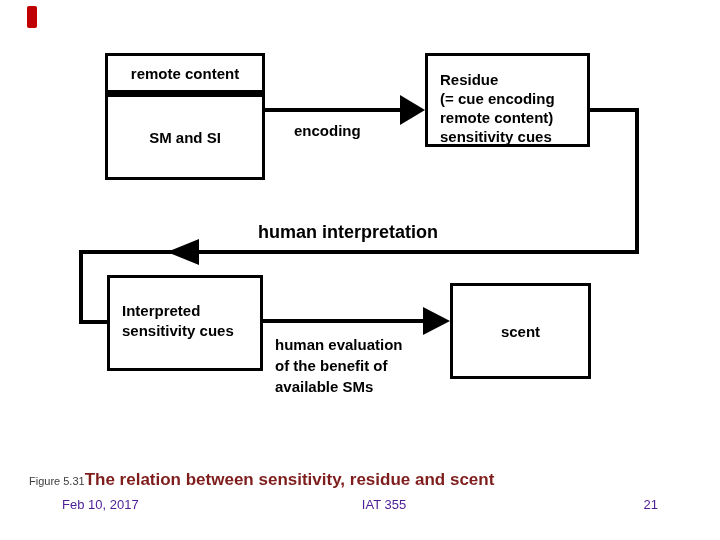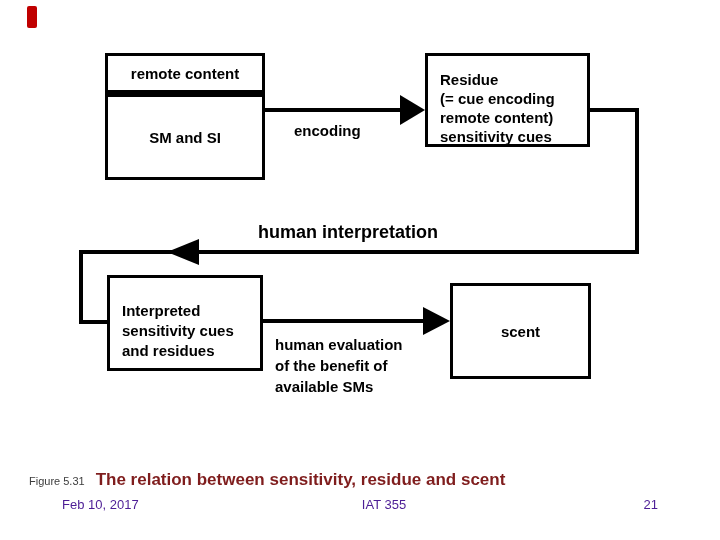--- a/index.html
+++ b/index.html
@@ -33,21 +33,21 @@
   .arr-right{border-top:15px solid transparent;border-bottom:15px solid transparent;border-left:25px solid #000;}
   .arr-right-sm{border-top:14px solid transparent;border-bottom:14px solid transparent;border-left:27px solid #000;}
   .arr-left{border-top:13px solid transparent;border-bottom:13px solid transparent;border-right:32px solid #000;}
   
   .flabel{position:absolute;font-weight:bold;font-size:15px;color:#000;line-height:18px;}
   .flabel.multi{line-height:21px;}
   .flabel.multi span{display:block;}
   
   .red-marker{position:absolute;left:27px;top:6px;width:10px;height:22px;border-radius:2px;}
   
-  .caption{position:absolute;left:29px;top:470px;display:flex;align-items:baseline;gap:11px;white-space:nowrap;}
+  .caption{position:absolute;left:29px;top:470px;display:flex;align-items:baseline;white-space:nowrap;}
   .caption .figlab{font-size:11px;color:#3c3c3c;}
   .caption .figtitle{font-size:17px;font-weight:bold;color:#7f1d1d;}
   .footer{position:absolute;left:0;right:0;top:497px;height:16px;font-size:13px;color:#4c1d95;}
   .footer .f-date{position:absolute;left:62px;}
   .footer .f-course{position:absolute;left:0;right:0;text-align:center;margin-left:48px;}
   .footer .f-page{position:absolute;right:62px;}
 </style>
 </head>
 <body>
 
@@ -80,21 +80,20 @@
   <div class="arr arr-left" style="left:167px;top:239px;"></div>
   <div class="flabel" style="left:258px;top:223px;font-size:18px;">human interpretation</div>
 
   <div class="ln" style="left:79px;top:250px;width:4px;height:74px;"></div>
   <div class="ln" style="left:79px;top:320px;width:32px;height:4px;"></div>
 
   <div class="dbox" style="left:107px;top:275px;width:156px;height:96px;">
     <div class="blabel mlines">
       <span>Interpreted</span>
       <span>sensitivity cues</span>
-      <span>and residues</span>
     </div>
   </div>
 
   <div class="ln" style="left:260px;top:319px;width:163px;height:4px;"></div>
   <div class="arr arr-right-sm" style="left:423px;top:307px;"></div>
   <div class="flabel multi" style="left:275px;top:334px;">
     <span>human evaluation</span>
     <span>of the benefit of</span>
     <span>available SMs</span>
   </div>

